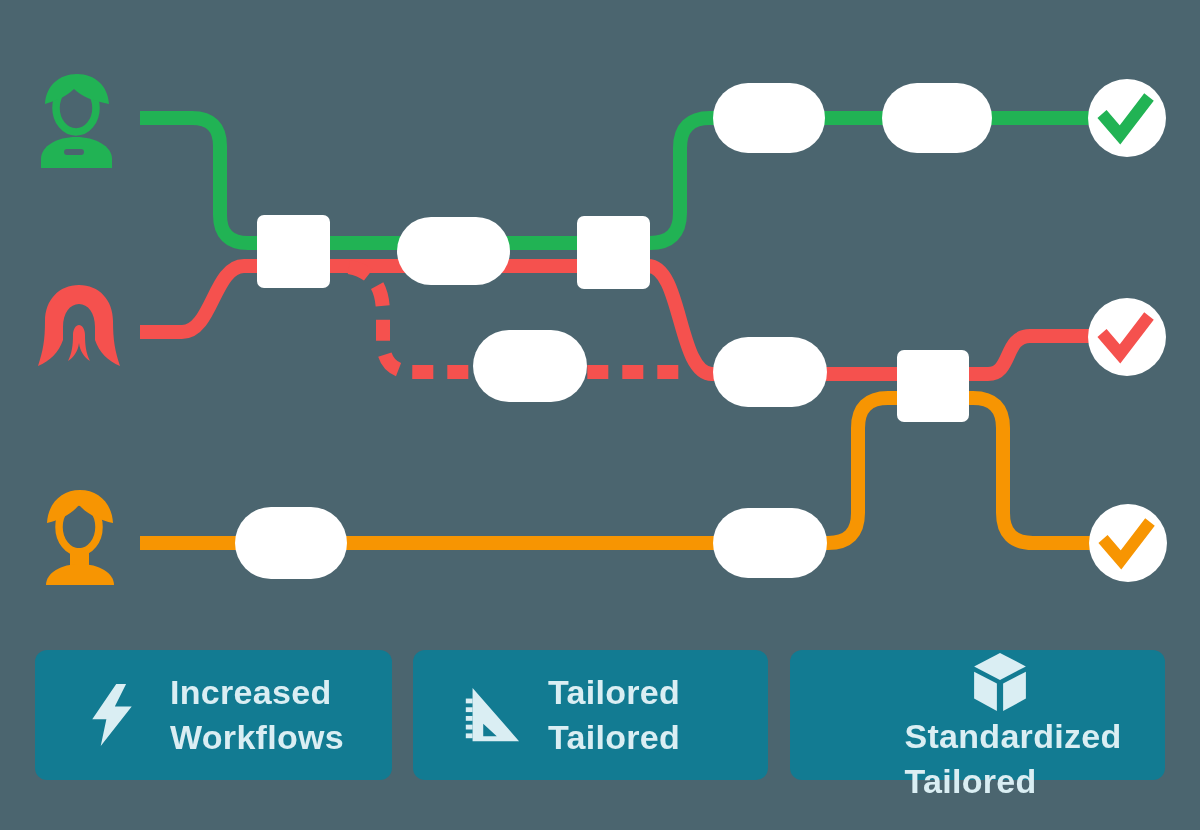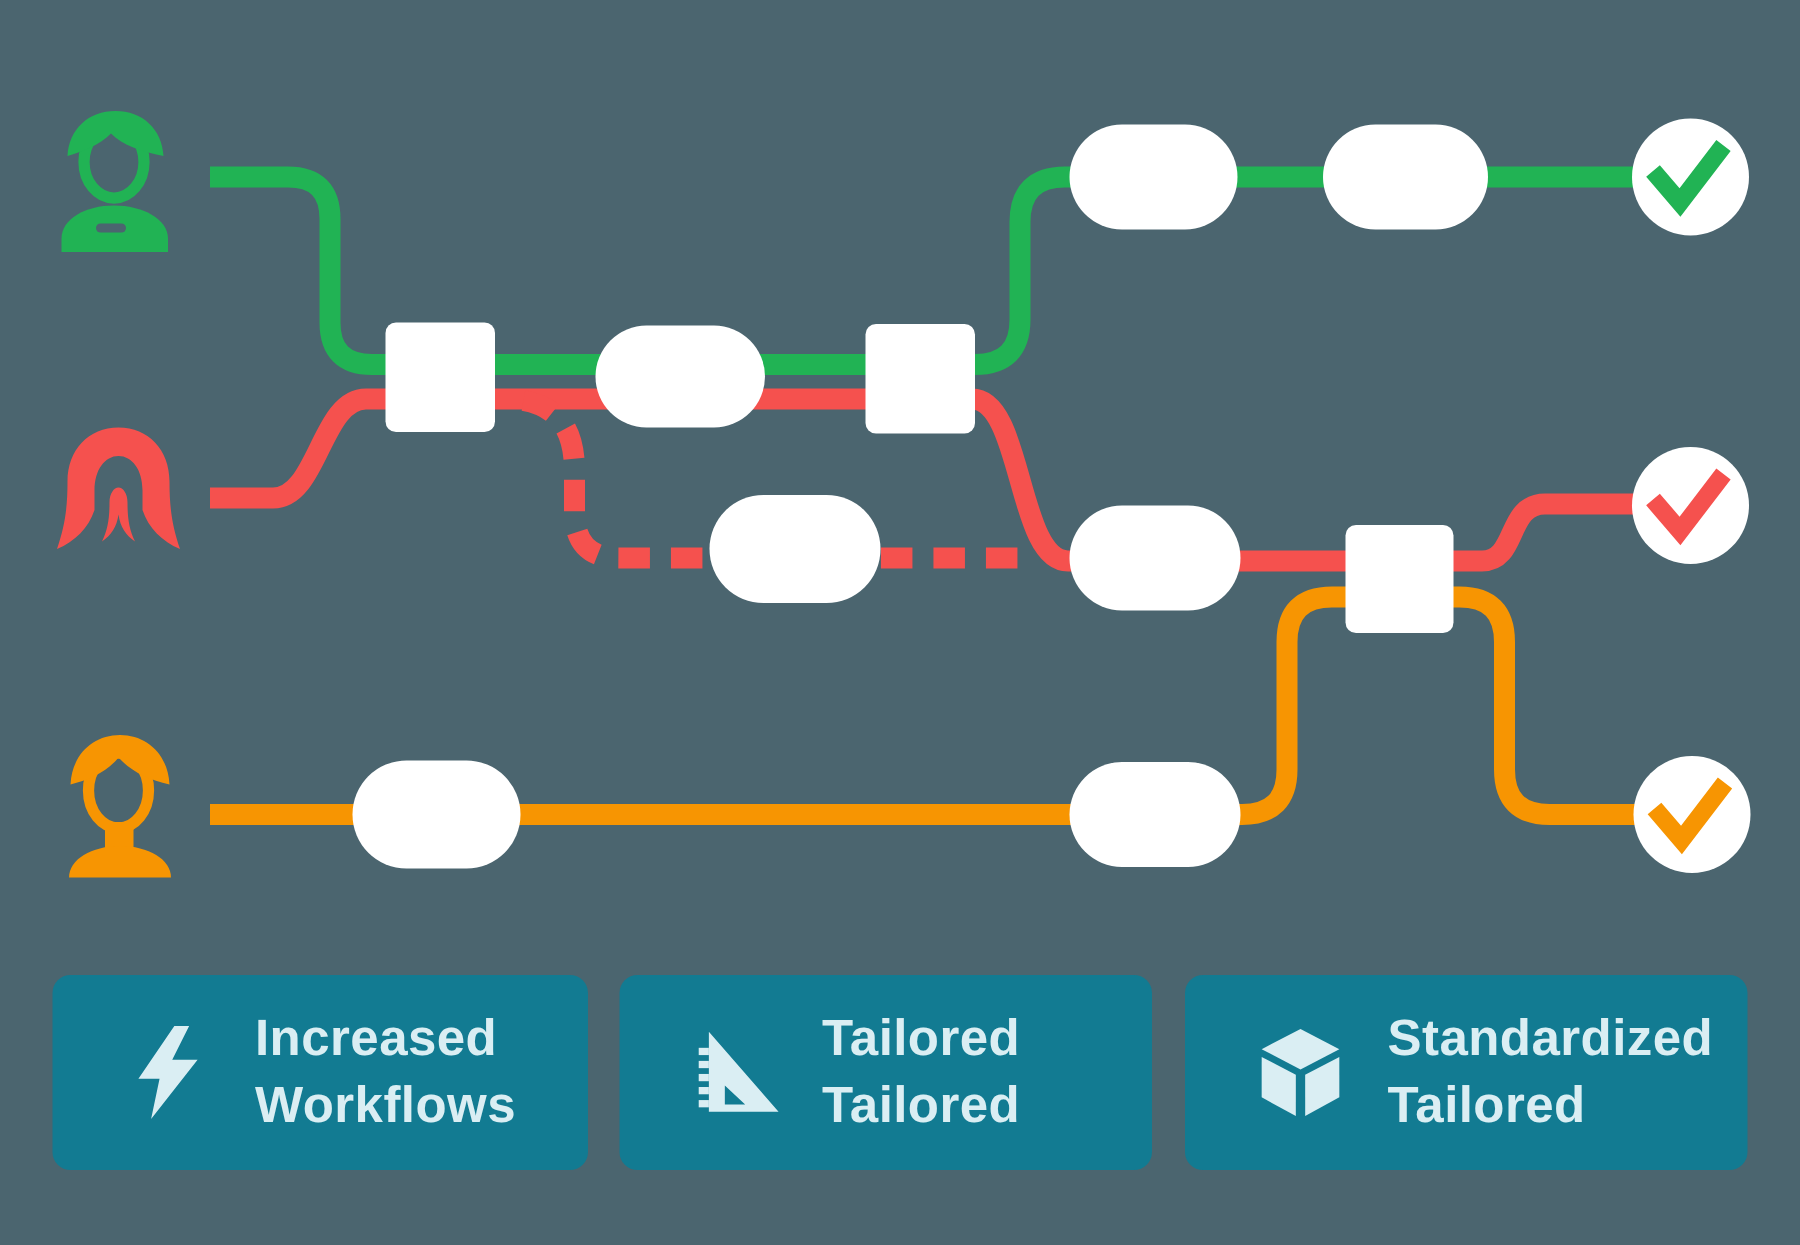--- a/index.html
+++ b/index.html
@@ -29,21 +29,21 @@
   .cards{position:absolute;left:0;top:650px;width:1200px;height:130px;}
   .card{
     position:absolute;top:0;height:130px;
     background:var(--card-bg,#127B92);
     border-radius:12px;
     display:flex;align-items:center;
     padding-left:45px;box-sizing:border-box;
   }
   .card-1{left:35px;width:357px;}
   .card-2{left:413px;width:355px;}
-  .card-3{left:790px;width:375px;}
+  .card-3{left:790px;width:375px;flex-direction:column;}
   .card-icon-box{width:64px;display:flex;justify-content:center;align-items:center;flex:0 0 64px;}
   .card-icon{fill:var(--card-fg,#DAEEF3);}
   .card-label{
     margin-left:26px;
     color:var(--card-fg,#DAEEF3);
     font-size:34px;font-weight:600;line-height:45px;letter-spacing:.3px;
   }
   .card-label span{display:block;}
 </style>
 </head>

